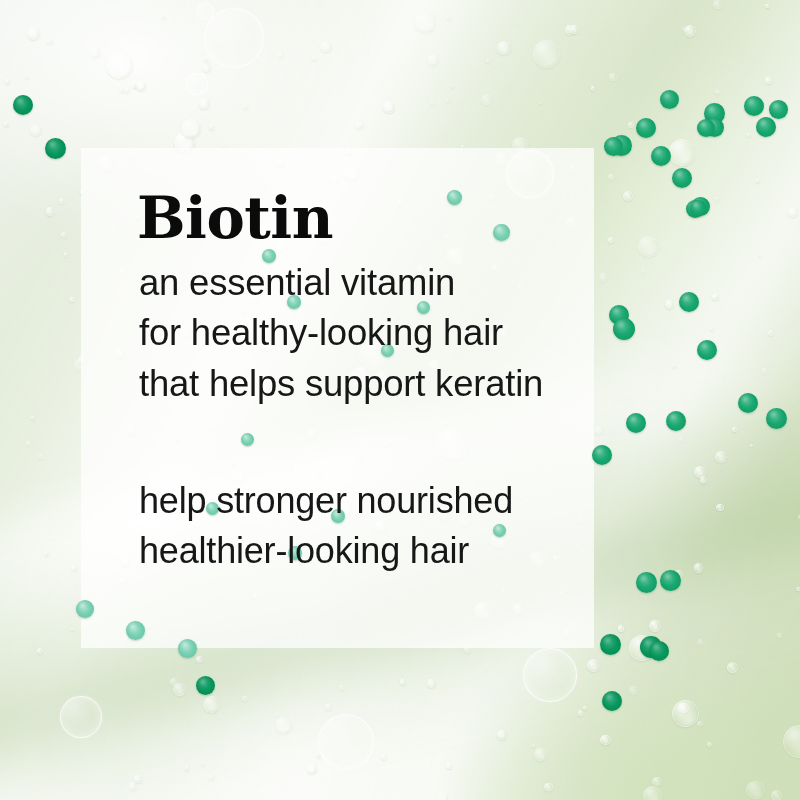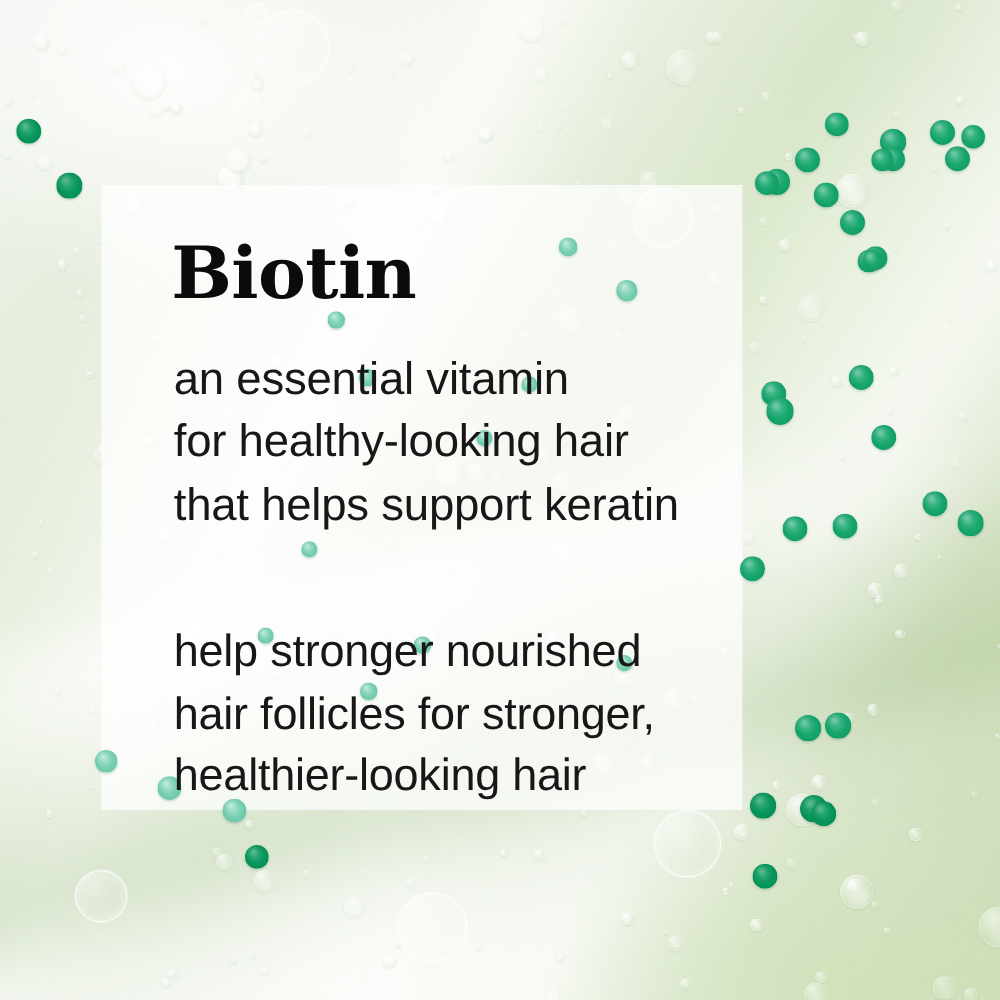--- a/index.html
+++ b/index.html
@@ -216,21 +216,20 @@
   .body-block {
     position: absolute;
     left: 139px;
     font-family: "Liberation Sans", sans-serif;
     font-weight: 400;
     font-size: 29px;
     line-height: 40px;
     color: #171717;
     letter-spacing: -0.2px;
     white-space: nowrap;
-    margin-top: 20px;
   }
   .body-biotin { top: 258px; }
   .body-prebiotics { top: 476px; }
   .body-block div { white-space: nowrap; }
 </style>
 </head>
 <body>
 
 <div class="canvas">
 
@@ -577,18 +576,17 @@
 
     <div class="body-block body-biotin" style="font-size: 36.46px; line-height: 50.31px;">
       <div>an essential vitamin</div>
       <div>for healthy-looking hair</div>
       <div>that helps support keratin</div>
     </div>
 
 
     <div class="body-block body-prebiotics" style="font-size: 36.04px; line-height: 49.74px;">
       <div>help stronger nourished</div>
-      <div>hair follicles for stronger,</div>
       <div>healthier-looking hair</div>
     </div>
 
   </div>
 </div>
 
 </body></html>

